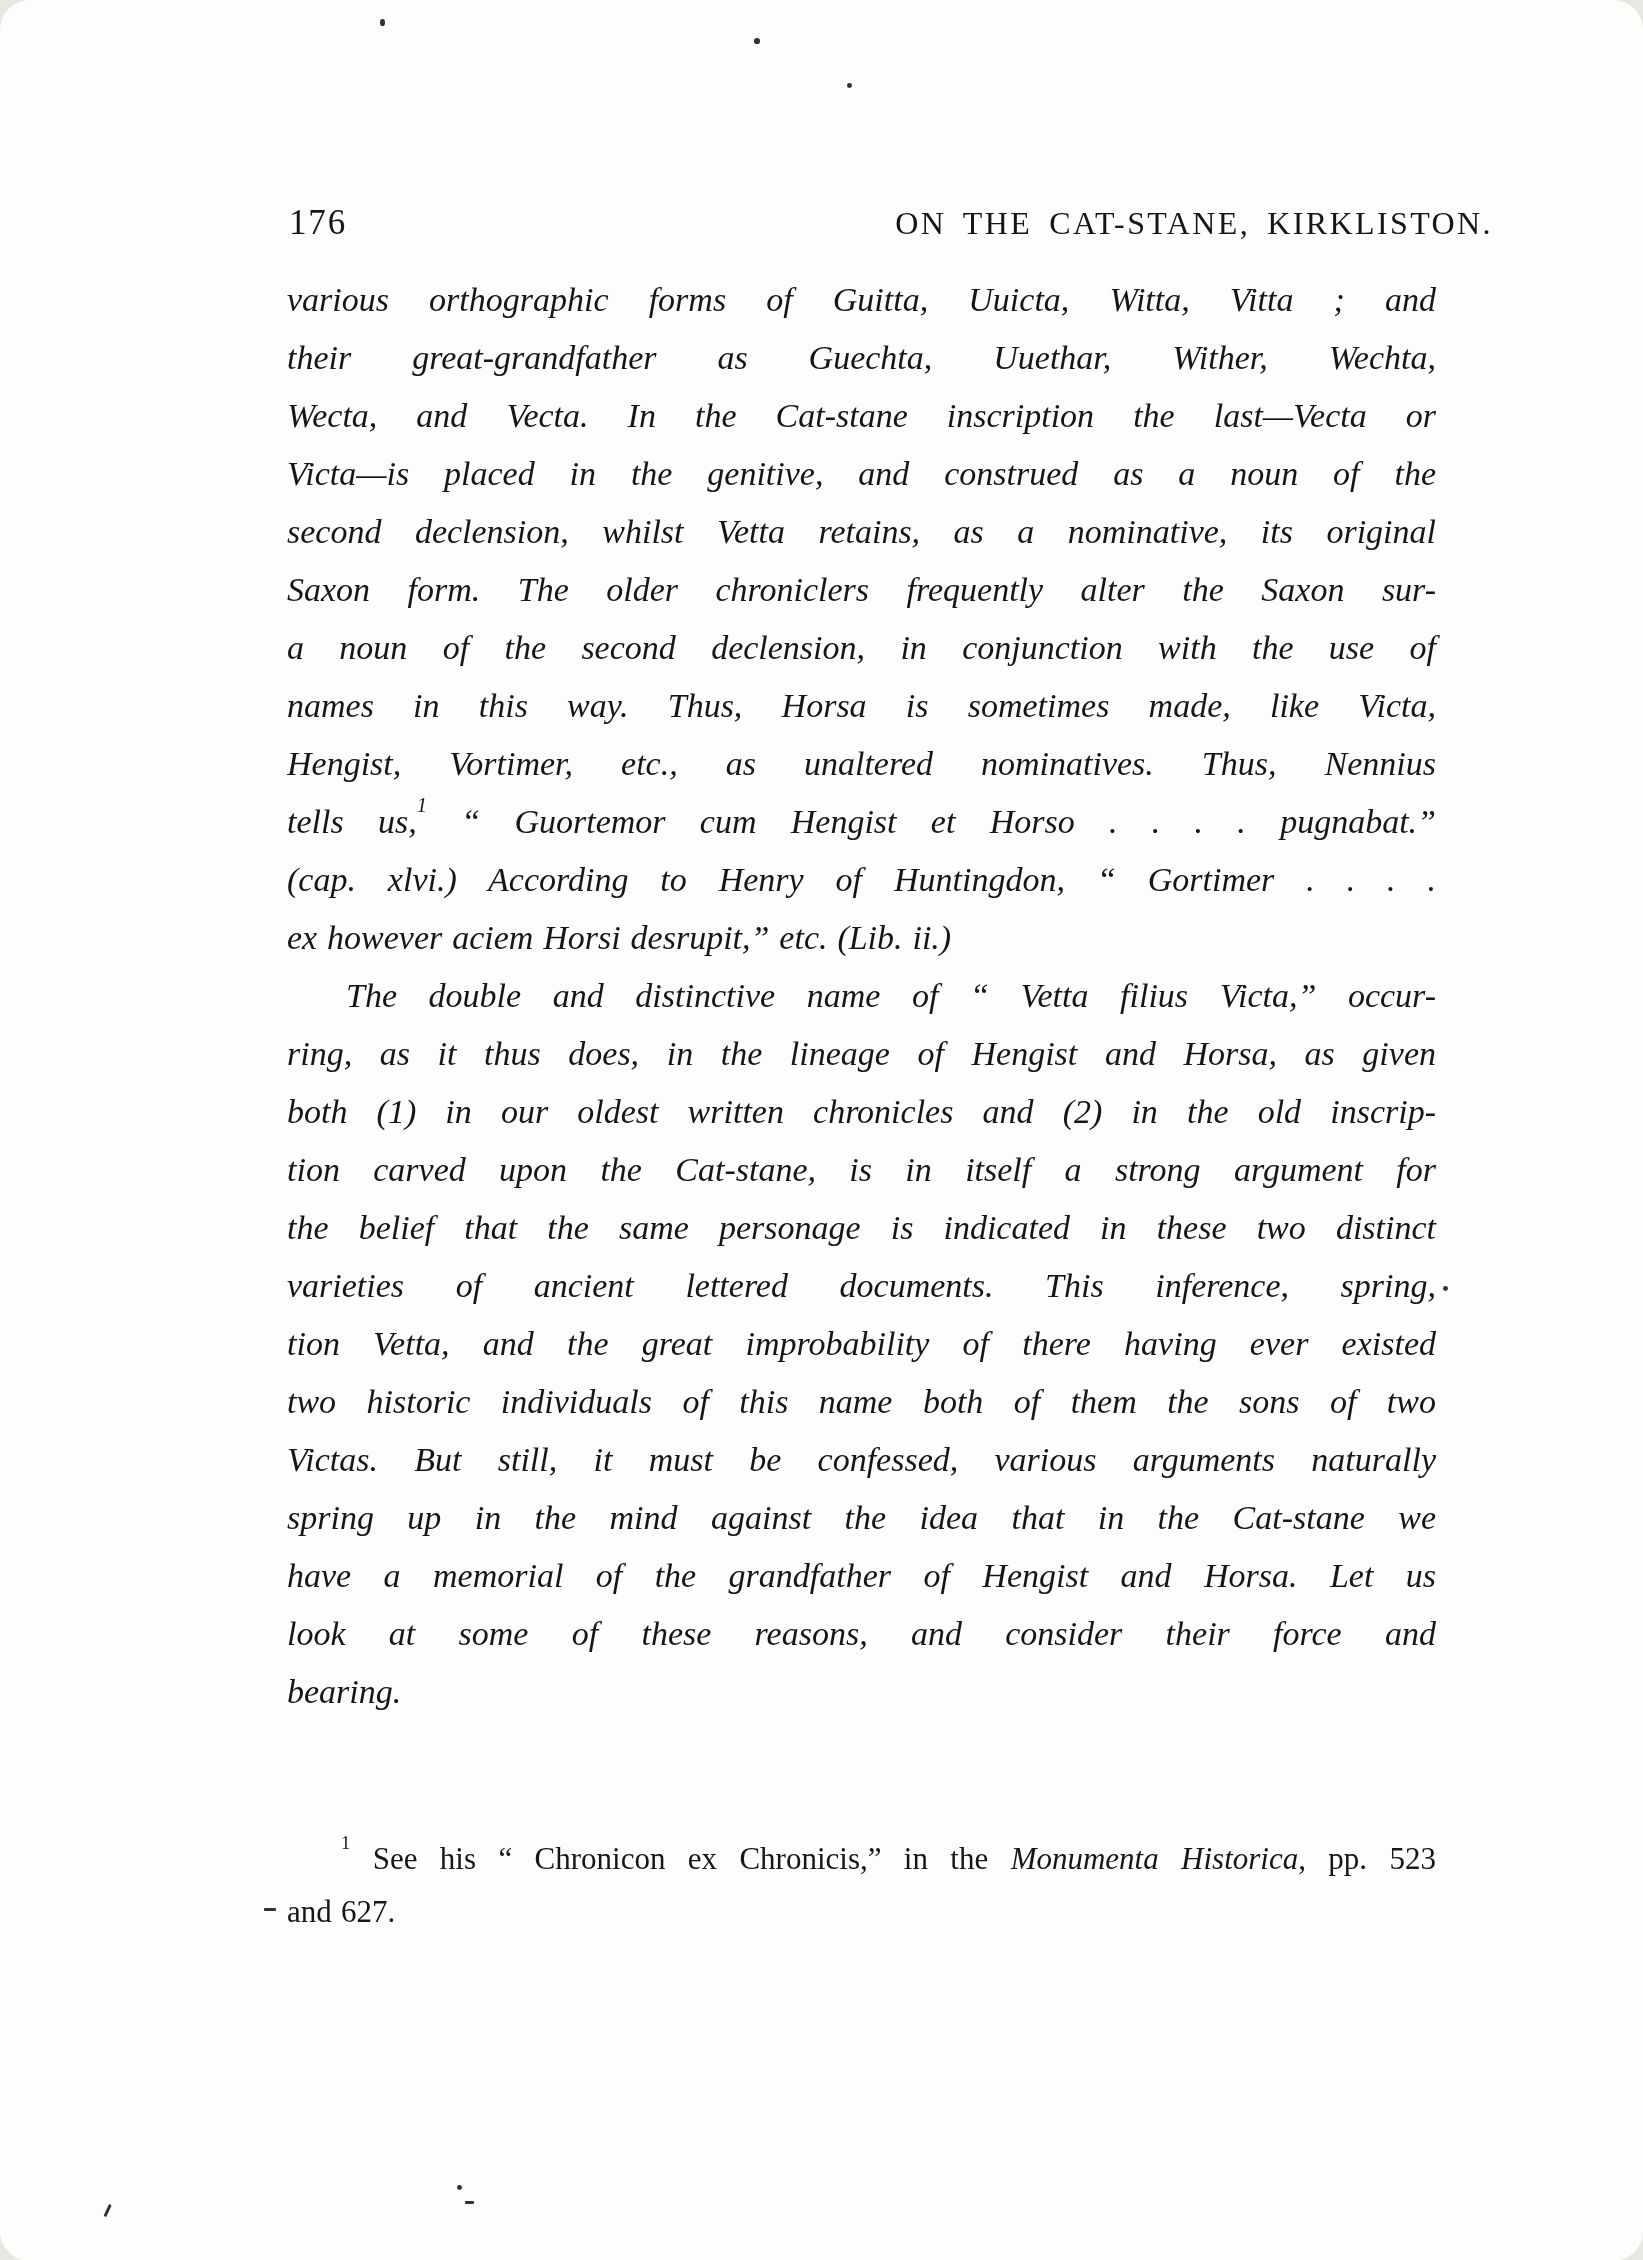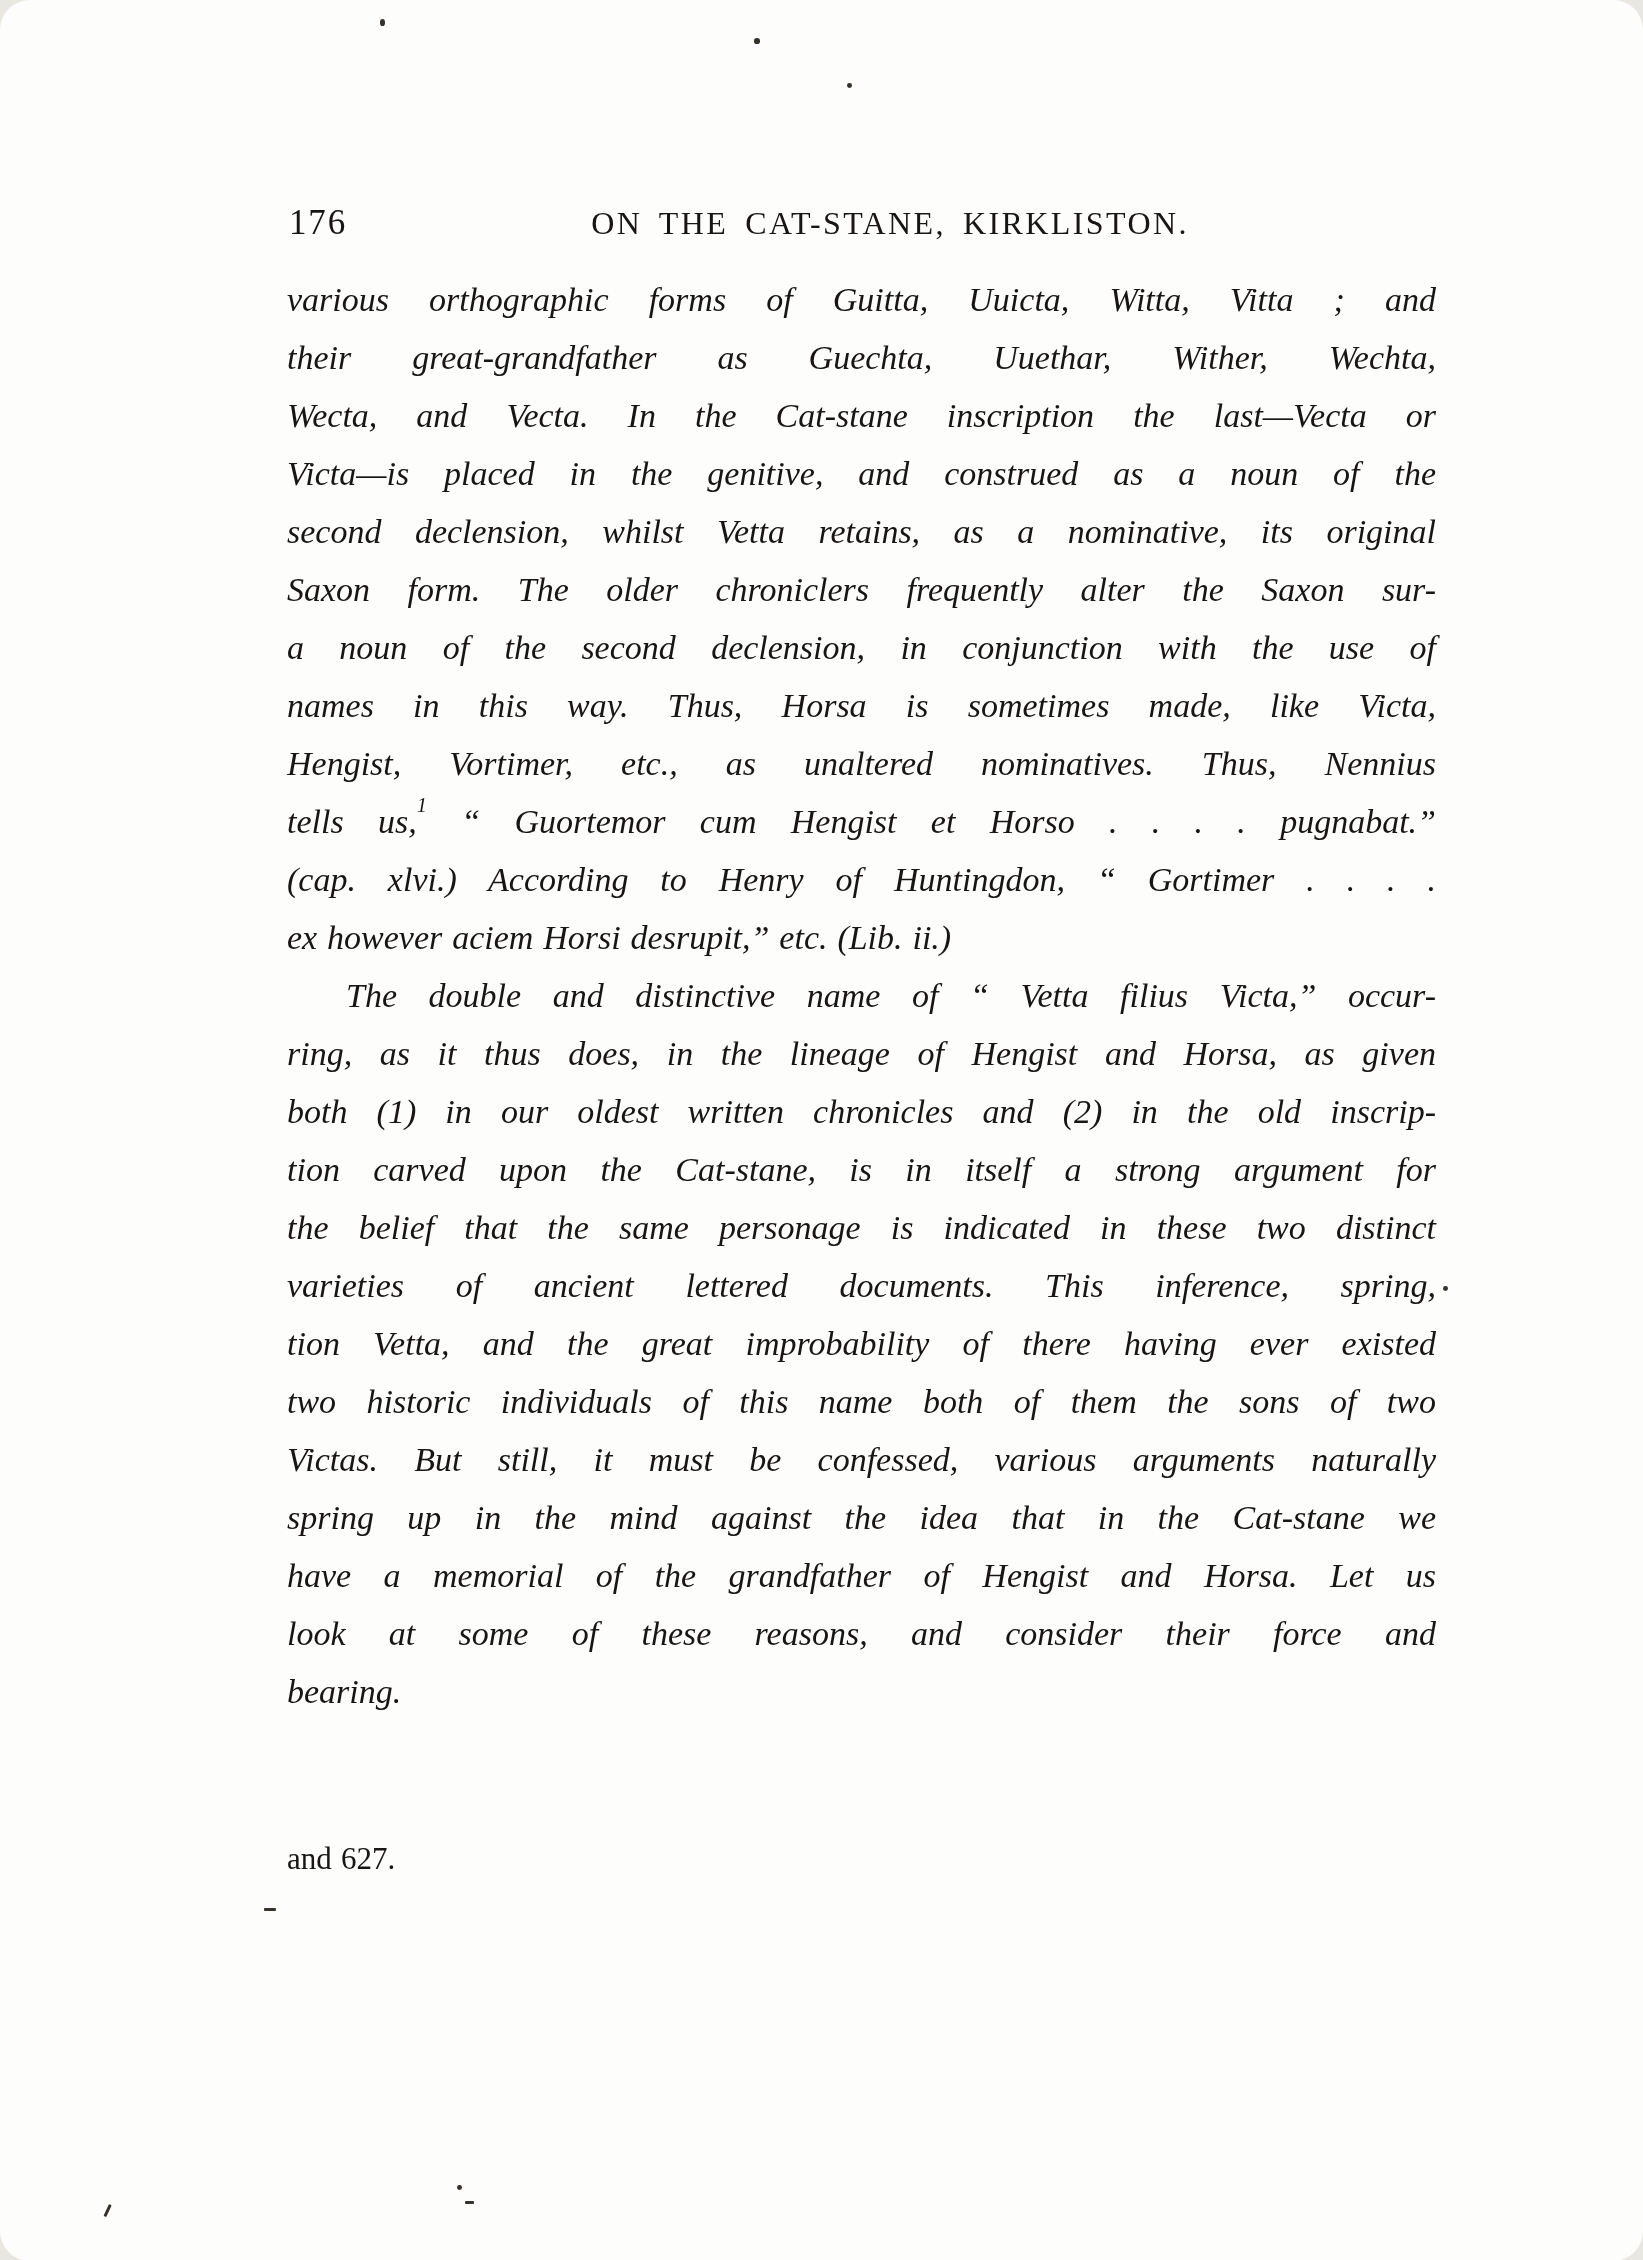--- a/index.html
+++ b/index.html
@@ -11,21 +11,21 @@
     background: #fdfdfb;
     color: #181614;
     font-family: "Liberation Serif", "DejaVu Serif", serif;
     overflow: hidden;
     border-radius: 30px;
   }
   .header { position: absolute; top: 201px; left: 287px; width: 1149px; height: 44px; }
   .page-number { position: absolute; left: 1.9px; top: 1.9px; font-size: 35px; letter-spacing: 1.9px; }
   .running-title {
     position: absolute; left: 0; right: -57px; top: 3.8px;
-    text-align: center; font-size: 32px; letter-spacing: 2.4px; word-spacing: 6.7px;
+    text-align: right; font-size: 32px; letter-spacing: 2.4px; word-spacing: 6.7px;
   }
   .body-text { position: absolute; top: 271px; left: 287px; width: 1149px; font-size: 34px; line-height: 58px; font-style: italic; }
   .line { text-align: justify; text-align-last: justify; word-spacing: 1.4px; }
   .line.endline { text-align-last: left; }
   .body-text .line.indent { text-indent: 59px; }
   .footnote { position: absolute; top: 1832px; left: 287px; width: 1149px; font-size: 31px; line-height: 53px; }
   .footnote .line.indent { text-indent: 54px; }
   sup { font-size: 0.6em; line-height: 0; position: relative; top: -0.45em; }
   i { font-style: italic; }
   .speck { position: absolute; background: #35322e; border-radius: 50%; }
@@ -66,20 +66,21 @@
         <div class="line">two historic individuals of this name both of them the sons of two</div>
         <div class="line">Victas. But still, it must be confessed, various arguments naturally</div>
         <div class="line">spring up in the mind against the idea that in the Cat-stane we</div>
         <div class="line">have a memorial of the grandfather of Hengist and Horsa. Let us</div>
         <div class="line">look at some of these reasons, and consider their force and</div>
         <div class="line endline">bearing.</div>
       </div>
   </div>
 
   <div class="footnote">
+      <div class="line indent"><sup>1</sup><span> See his “ Chronicon ex Chronicis,” in the </span><i>Monumenta Historica</i><span>, pp. 523</span></div>
       <div class="line endline">and 627.</div>
     </div>
 
   <div class="speck" style="left:380px;top:19px;width:4.8px;height:6.7px;"></div>
   <div class="speck" style="left:754px;top:38px;width:5.7px;height:5.7px;"></div>
   <div class="speck" style="left:847px;top:83px;width:4.8px;height:4.8px;"></div>
   <div class="speck" style="left:1443px;top:1286px;width:4.8px;height:4.8px;"></div>
   <div class="speck" style="left:264px;top:1908px;width:12.4px;height:2.9px;border-radius:1px;"></div>
   <div class="speck" style="left:457px;top:2185px;width:4.8px;height:4.8px;"></div>
   <div class="speck" style="left:465px;top:2201px;width:8.6px;height:2.9px;border-radius:1px;"></div>

